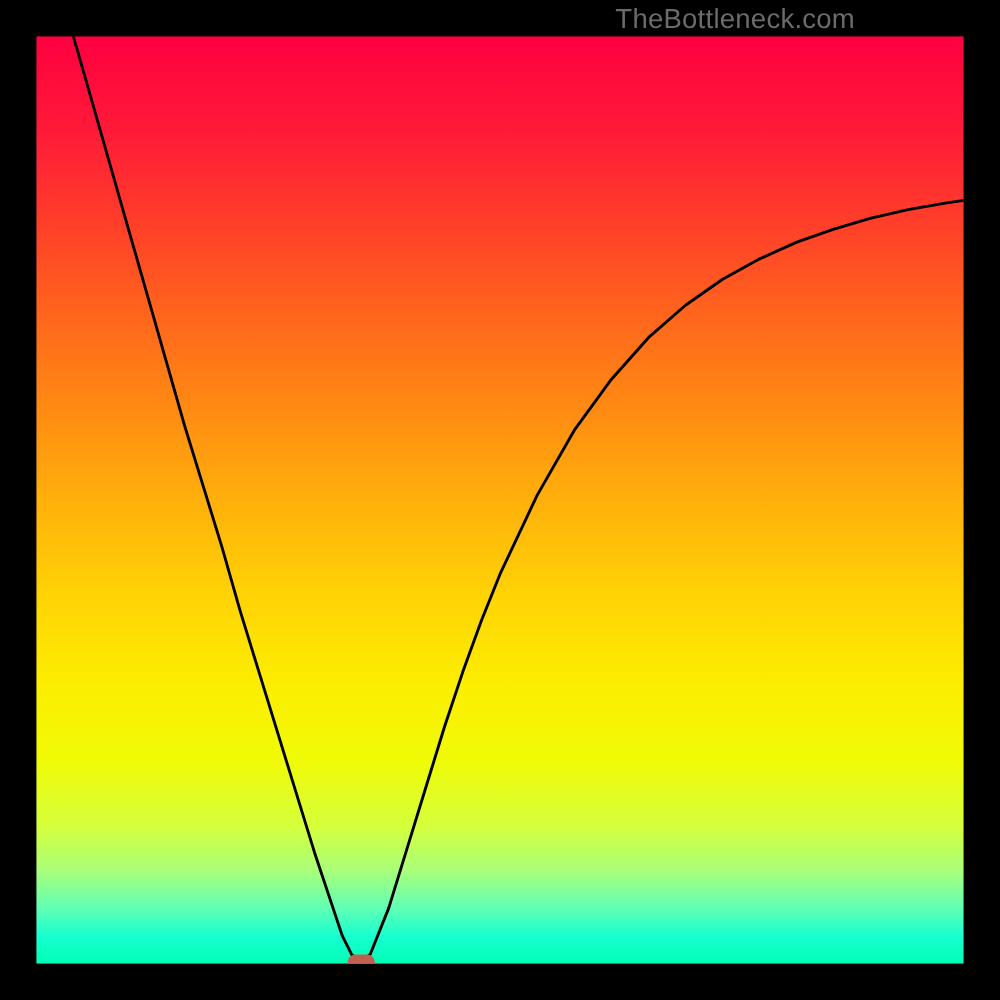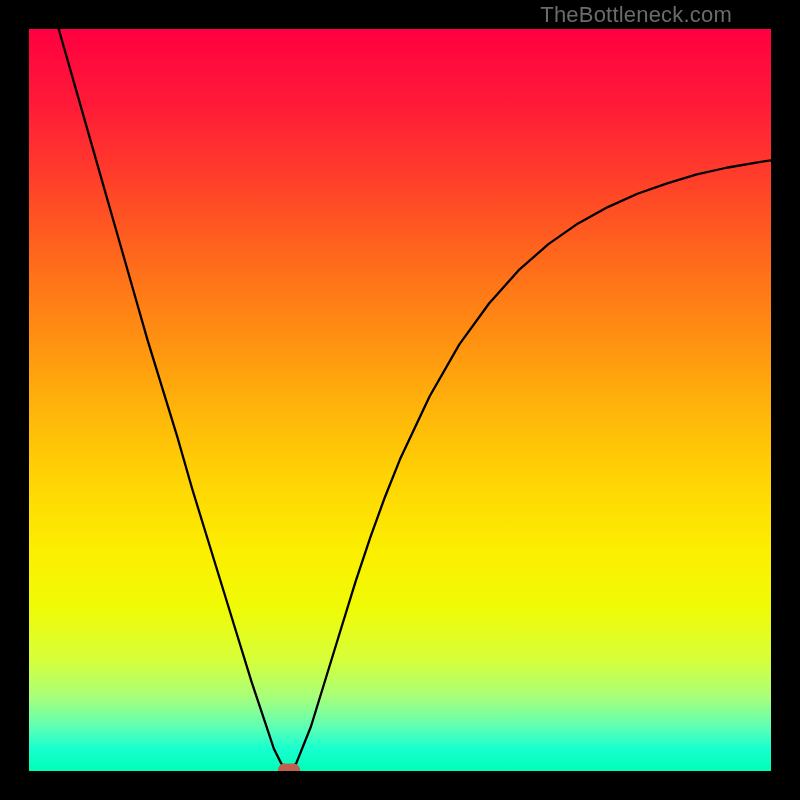--- a/index.html
+++ b/index.html
@@ -9,21 +9,20 @@
     height: 800px;
     background: #000;
     overflow: hidden;
     font-family: Arial, Helvetica, sans-serif;
   }
   .frame {
     position: relative;
     width: 694px;
     height: 800px;
     background: #000;
-    padding-left: 48px;
   }
   .watermark {
     position: absolute;
     top: 2px;
     right: 10px;
     color: #6b6b6b;
     font-size: 22px;
     font-weight: 500;
     letter-spacing: 0.2px;
     z-index: 10;

